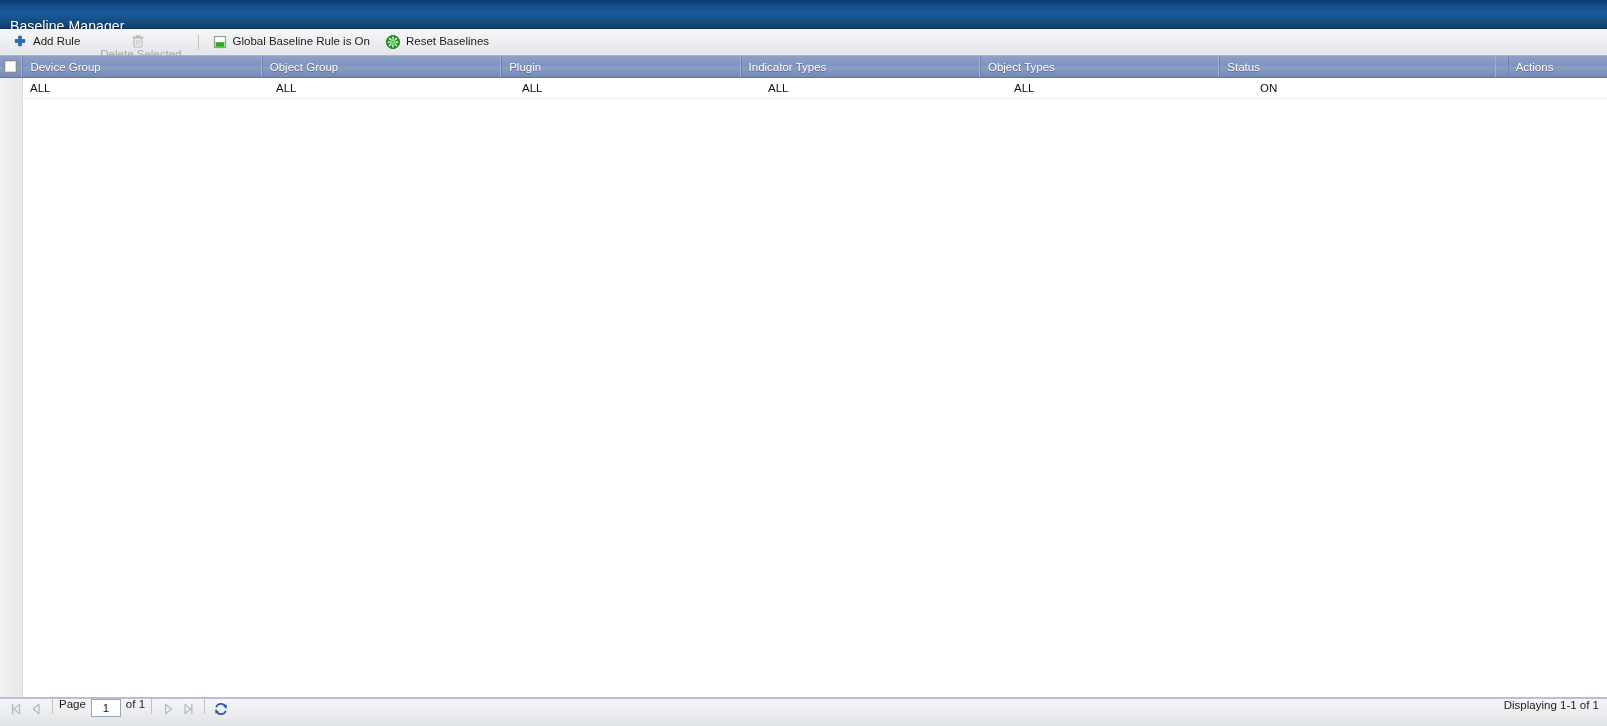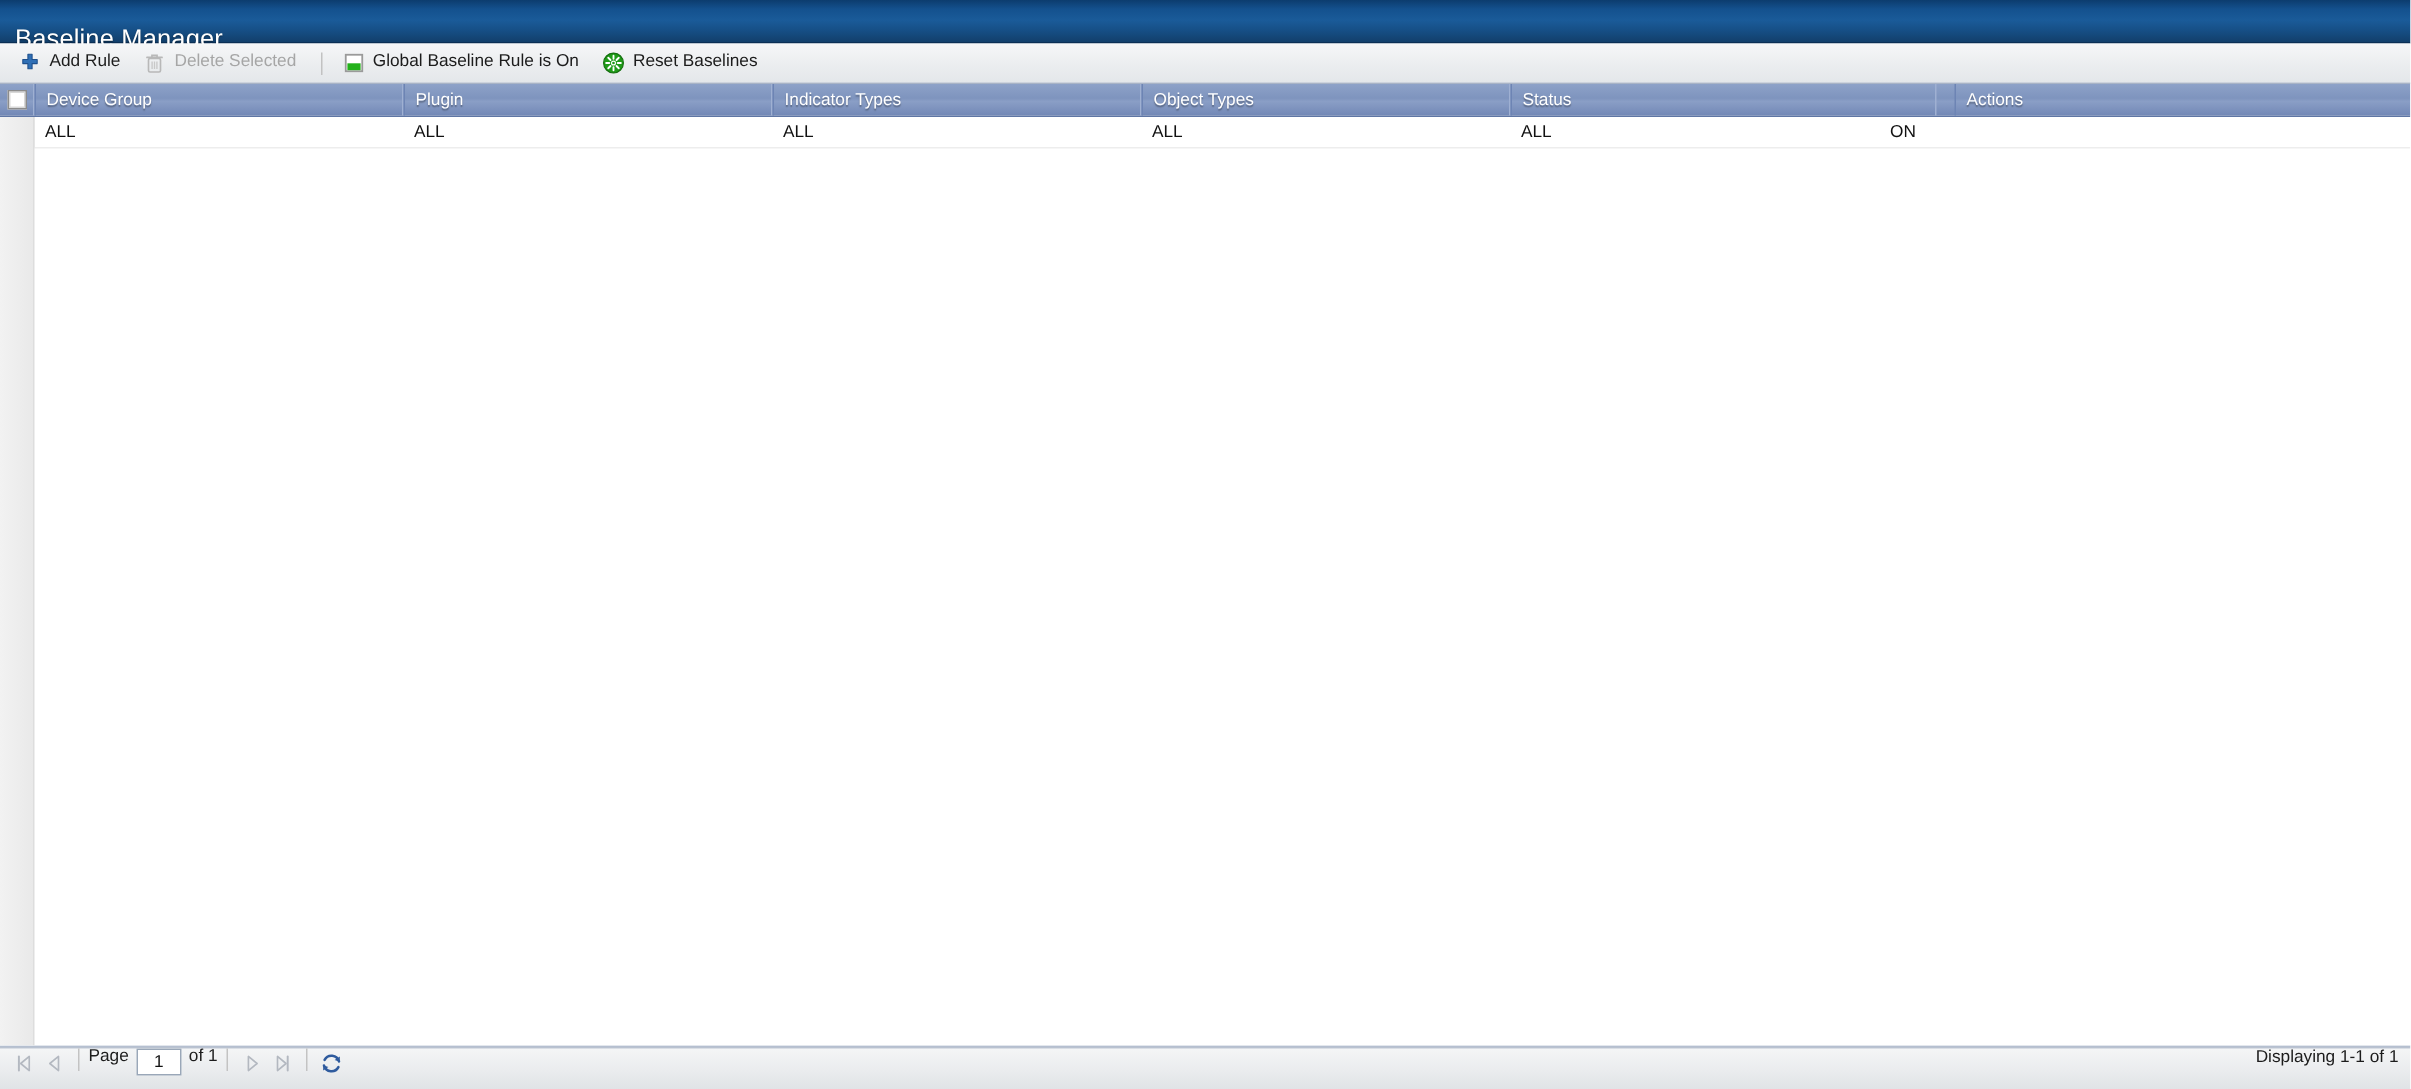--- a/index.html
+++ b/index.html
@@ -26,21 +26,21 @@
     flex: 0 0 29px;
     background: linear-gradient(to bottom,
         #0c3c6e 0%, #14518e 22%, #1a5b99 48%, #164f86 72%, #123f6b 100%);
     border-bottom: 1px solid #0b2f55;
     display: flex;
     align-items: center;
     padding: 0 0 0 10px;
   }
   .titlebar .title {
     color: #ffffff;
-    font-size: 17px;
+    font-size: 14px;
     letter-spacing: .1px;
     text-shadow: 0 1px 1px rgba(0,0,0,.45);
     line-height: 1;
     padding-bottom: 1px;
     margin-top: 24px;
   }
 
   
   .toolbar {
     height: 27px;
@@ -56,21 +56,21 @@
     display: flex;
     align-items: center;
     height: 21px;
     padding: 0 7px 0 4px;
     margin: 16px 1px;
     border: 1px solid transparent;
     border-radius: 3px;
     cursor: pointer;
     white-space: nowrap;
   }
-  .tbtn.disabled { cursor: default; }
+  .tbtn.disabled { cursor: default; flex-direction: column; }
   .tbtn .lbl {
     font-size: 11.5px;
     color: #1c1c1c;
     margin-left: 5px;
     line-height: 1;
   }
   .tbtn.disabled .lbl { color: #a6a6a6; }
   .tb-sep {
     width: 1px;
     height: 15px;
@@ -261,20 +261,23 @@
   <div class="gridwrap">
 
     <div class="ghead">
       <div class="hc cbcol" style="width:23px">
         <span class="hdr-cb"></span>
       </div>
       <div class="hc" style="width:246px">
         <span>Device Group</span>
       </div>
       <div class="hc" style="width:246px">
+        <span>Object Group</span>
+      </div>
+      <div class="hc" style="width:246px">
         <span>Plugin</span>
       </div>
       <div class="hc" style="width:246px">
         <span>Indicator Types</span>
       </div>
       <div class="hc" style="width:246px">
         <span>Object Types</span>
       </div>
       <div class="hc" style="width:284px">
         <span>Status</span>

